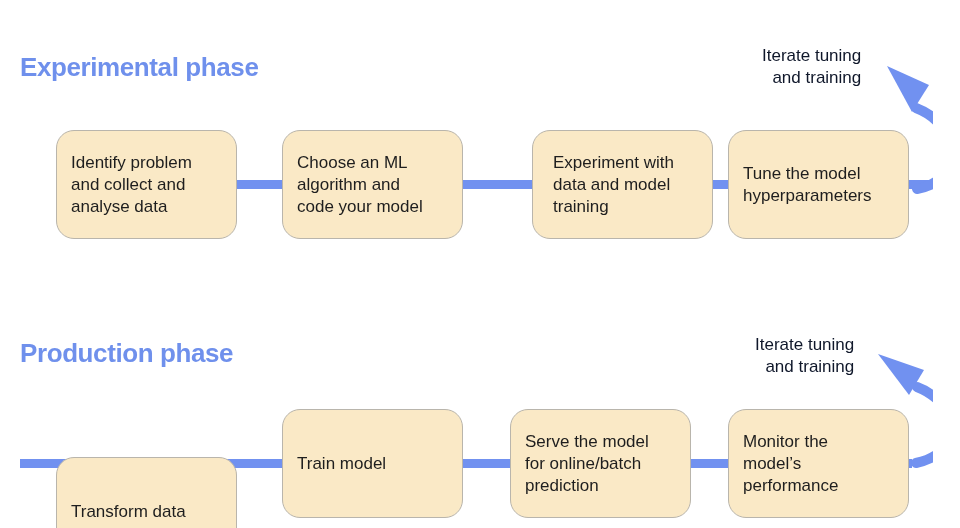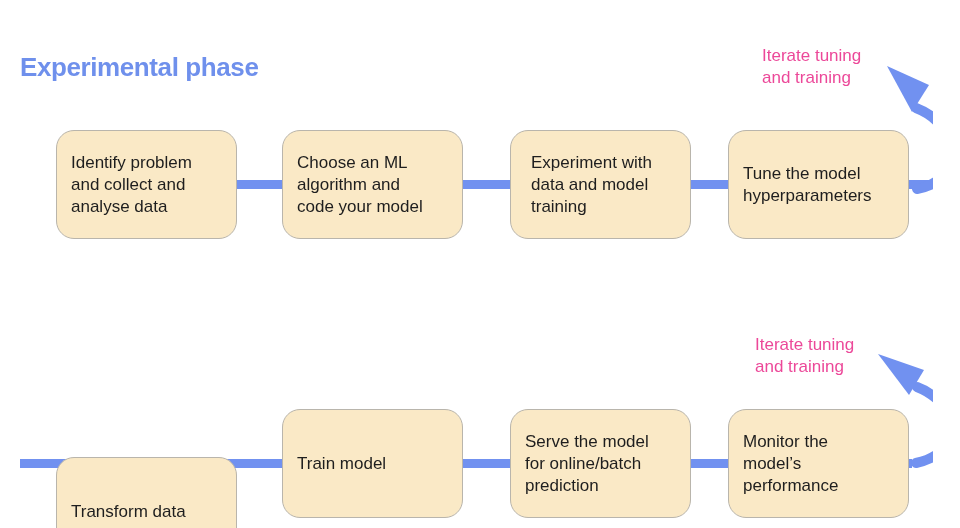--- a/index.html
+++ b/index.html
@@ -40,22 +40,23 @@
     font-size:17px;
     line-height:22px;
     color:#1E1E1E;
     white-space:pre-line;
   }
   .loop-label{
     position:absolute;
     z-index:2;
     font-size:17px;
     line-height:22px;
-    color:#ec4899;
+    color:#0f172a;
     white-space:pre-line;
+    text-align:right;
   }
 </style>
 </head>
 <body>
 
 <div class="canvas">
 
   <svg class="overlay" width="960" height="528" viewBox="0 0 960 528">
 
     <rect x="140" y="180" width="805" height="9" fill="#7191F0"></rect>
@@ -81,30 +82,31 @@
   <div class="step-box" style="left:56px;top:130px;">
     <span class="step-label">Identify problem
 and collect and
 analyse data</span>
   </div>
   <div class="step-box" style="left:282px;top:130px;">
     <span class="step-label">Choose an ML
 algorithm and
 code your model</span>
   </div>
-  <div class="step-box" style="left:510px;top:130px;padding-left:20px;">
+  <div class="step-box" style="left:532px;top:130px;padding-left:20px;">
     <span class="step-label">Experiment with
 data and model
 training</span>
   </div>
   <div class="step-box" style="left:728px;top:130px;">
     <span class="step-label">Tune the model
 hyperparameters</span>
   </div>
 
+  <h2 class="phase-title" style="left:20px;top:338px;">Production phase</h2>
 
   <div class="loop-label" style="left:755px;top:334px;">Iterate tuning
 and training</div>
 
   <div class="step-box" style="left:56px;top:409px;margin-top:48px;">
     <span class="step-label">Transform data</span>
   </div>
   <div class="step-box" style="left:510px;top:409px;">
     <span class="step-label">Serve the model
 for online/batch

